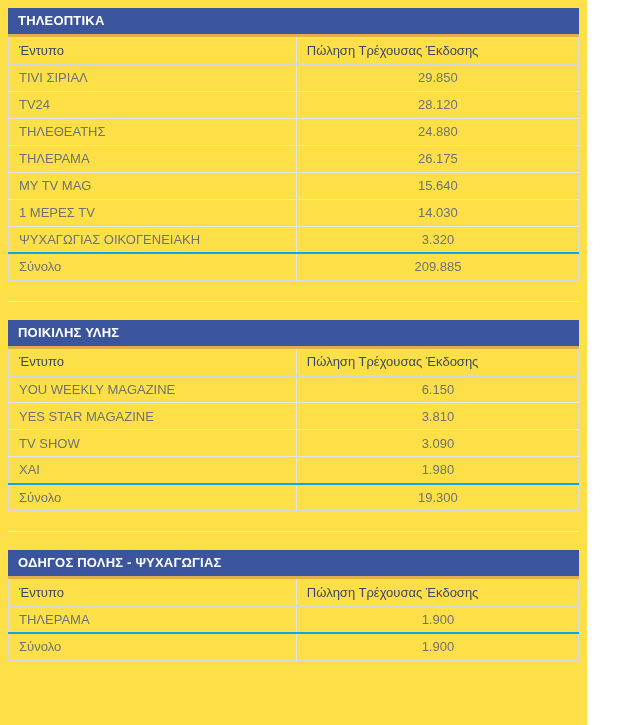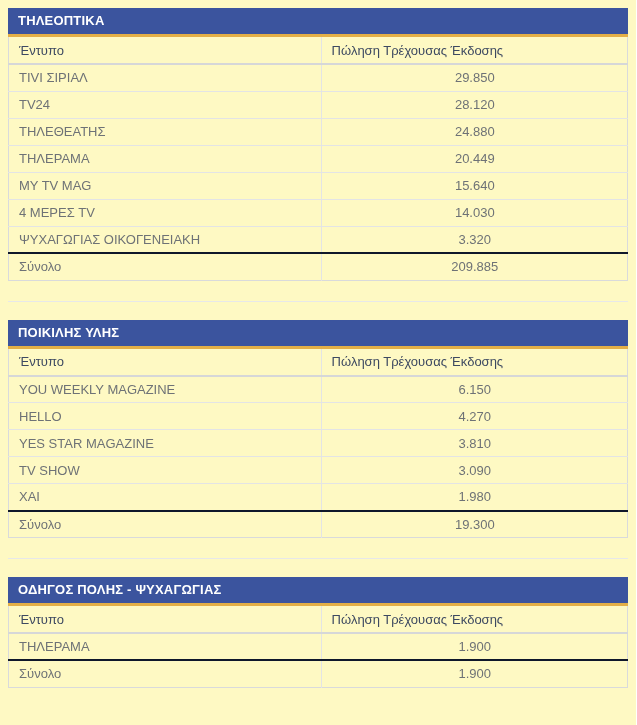--- a/index.html
+++ b/index.html
@@ -2,25 +2,25 @@
 <html><head>
 <meta charset="utf-8">
 <style>
   html, body {
     margin: 0;
     padding: 0;
     background: #ffffff;
     font-family: "Liberation Sans", "DejaVu Sans", sans-serif;
   }
   .page {
-    width: 636px;
+    width: 587px;
     height: 725px;
     box-sizing: border-box;
     padding: 8px 8px 0 8px;
-    background: #fef9c3;
+    background: #fde047;
     overflow: hidden;
   }
   .section {
     margin-bottom: 0;
   }
   .section-divider {
     border: none;
     border-top: 1px solid #e7e8e9;
     margin: 20px 0 18px 0;
     height: 0;
@@ -68,21 +68,21 @@
   }
   table.report td {
     color: #6e7276;
     border-bottom: 1px solid #e3e4e5;
     border-right: 1px solid #e3e4e5;
   }
   table.report td:last-child { border-right: none; }
   table.report thead th:first-child { border-right: 1px solid #e3e4e5; }
   table.report td.num { text-align: center; }
   table.report tr.total-row td {
-    border-top: 2px solid #0f172a;
+    border-top: 2px solid #0ea5e9;
     border-bottom: none;
   }
 </style>
 </head>
 <body>
 
 <div class="page">
   <div id="report-host">
   <section class="section">
     <div class="section-title-bar">
@@ -110,30 +110,30 @@
     <td class="num">28.120</td>
   </tr>
 
   <tr>
     <td>ΤΗΛΕΘΕΑΤΗΣ</td>
     <td class="num">24.880</td>
   </tr>
 
   <tr>
     <td>ΤΗΛΕΡΑΜΑ</td>
-    <td class="num">20.449</td>
+    <td class="num">26.175</td>
   </tr>
 
   <tr>
     <td>MY TV MAG</td>
     <td class="num">15.640</td>
   </tr>
 
   <tr>
-    <td>4 ΜΕΡΕΣ TV</td>
+    <td>1 ΜΕΡΕΣ TV</td>
     <td class="num">14.030</td>
   </tr>
 
   <tr>
     <td>ΨΥΧΑΓΩΓΙΑΣ ΟΙΚΟΓΕΝΕΙΑΚΗ</td>
     <td class="num">3.320</td>
   </tr>
 </tbody>
       <tfoot>
         <tr class="total-row">
@@ -158,24 +158,20 @@
           <th>Έντυπο</th>
           <th class="num">Πώληση Τρέχουσας Έκδοσης</th>
         </tr>
       </thead>
       <tbody>
   <tr>
     <td>YOU WEEKLY MAGAZINE</td>
     <td class="num">6.150</td>
   </tr>
 
-  <tr>
-    <td>HELLO</td>
-    <td class="num">4.270</td>
-  </tr>
 
   <tr>
     <td>YES STAR MAGAZINE</td>
     <td class="num">3.810</td>
   </tr>
 
   <tr>
     <td>TV SHOW</td>
     <td class="num">3.090</td>
   </tr>

